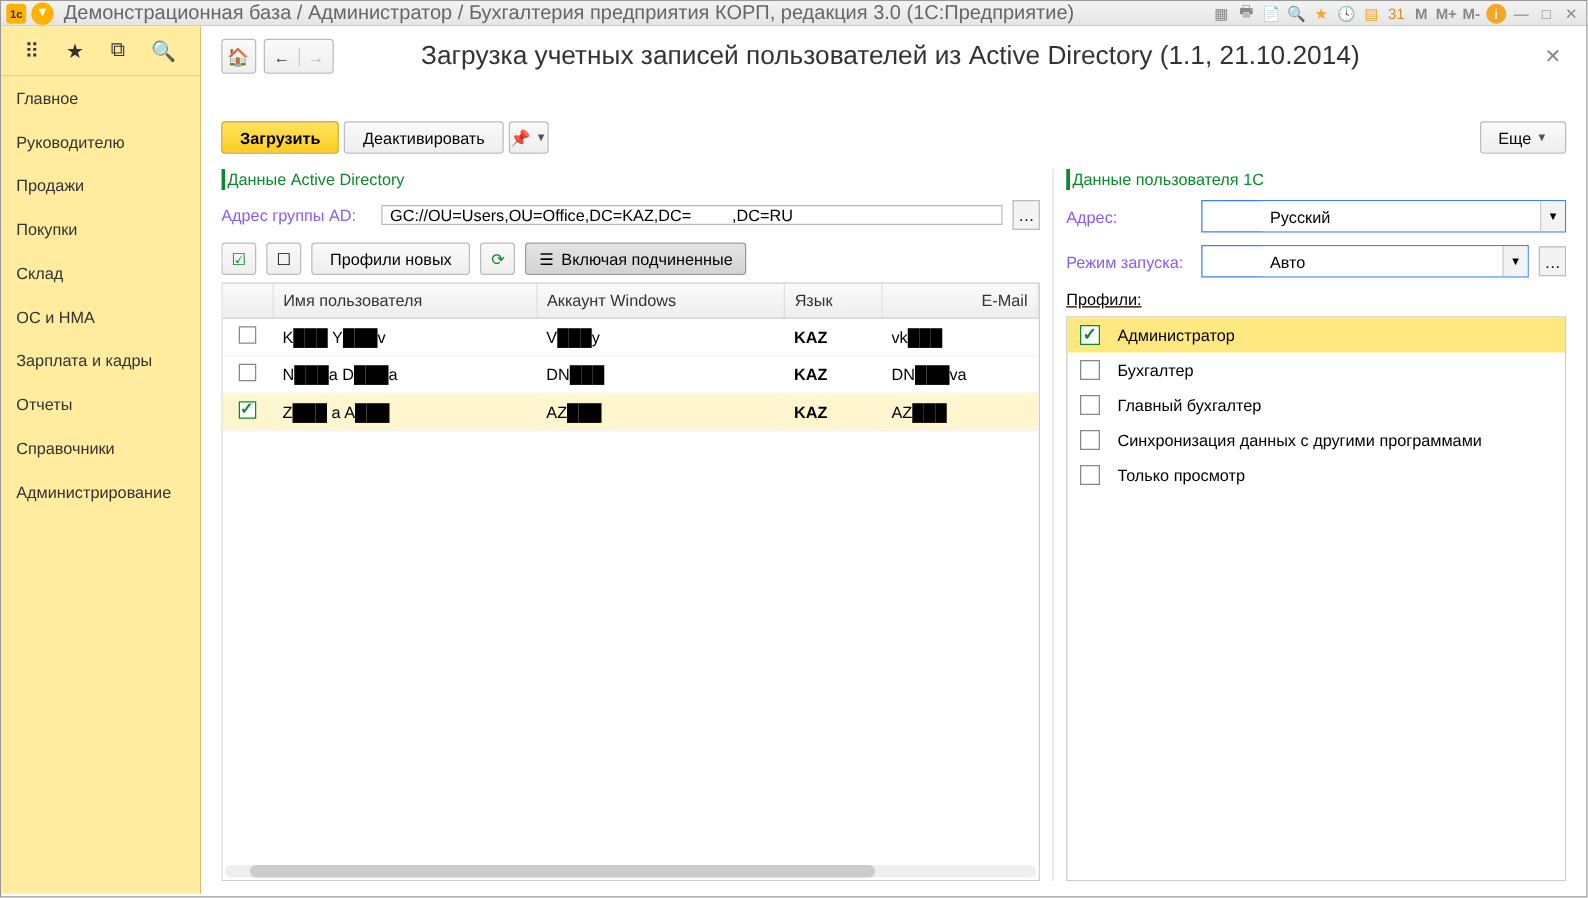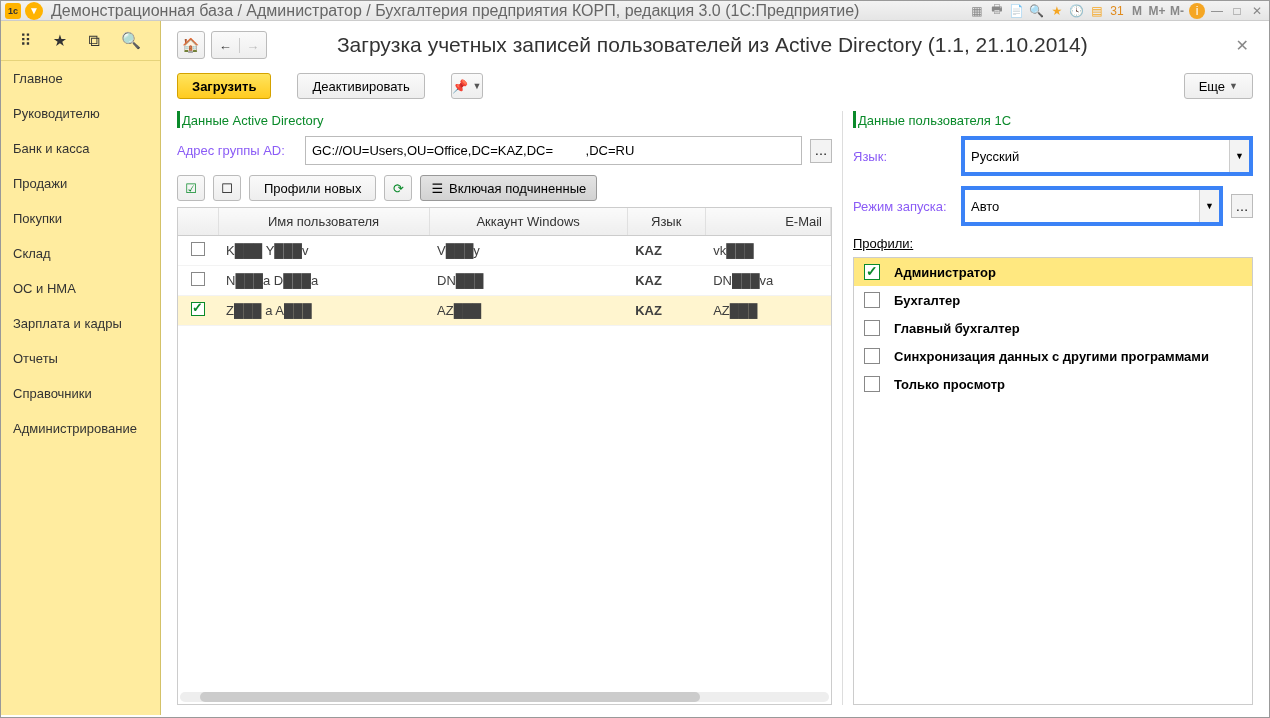--- a/index.html
+++ b/index.html
@@ -26,64 +26,64 @@
 
 .content { flex: 1; background: #fff; padding: 10px 16px; display: flex; flex-direction: column; overflow: hidden; }
 .content-header { display: flex; align-items: center; margin-bottom: 14px; }
 .navbtn { width: 28px; height: 28px; border: 1px solid #bbb; border-radius: 3px; background: linear-gradient(#fafafa,#eee); margin-right: 6px; display: flex; align-items: center; justify-content: center; cursor: pointer; font-size: 14px; color: #333; }
 .navbtn.group { width: 56px; display: flex; padding: 0; }
 .navbtn.group div { flex: 1; display: flex; align-items: center; justify-content: center; }
 .navbtn.group div:first-child { border-right: 1px solid #ccc; }
 .page-title { flex: 1; text-align: center; font-size: 21px; color: #333; margin-left: -80px; }
 .close-x { font-size: 16px; color: #888; cursor: pointer; padding: 0 4px; }
 
-.action-row { display: flex; align-items: flex-start; gap: 26px; margin-bottom: 12px; }
+.action-row { display: flex; align-items: flex-start; gap: 4px; margin-bottom: 12px; margin-top: 24px; }
 .btn { height: 26px; padding: 0 14px; border: 1px solid #bbb; border-radius: 3px; background: linear-gradient(#fafafa,#eee); cursor: pointer; display: inline-flex; align-items: center; gap: 4px; }
 .btn.primary { background: linear-gradient(#ffe45e,#ffcb20); border-color: #d4a200; font-weight: bold; }
 .btn.icon-only { width: 32px; padding: 0; justify-content: center; }
 .btn.more { margin-left: auto; }
 .btn .arrow { font-size: 9px; color: #555; }
 
 .body-split { display: flex; flex: 1; gap: 0; overflow: hidden; }
 .left-panel { flex: 1; display: flex; flex-direction: column; border-right: 1px solid #ddd; padding-right: 10px; overflow: hidden; }
 .right-panel { width: 410px; padding-left: 10px; display: flex; flex-direction: column; }
 
 .section-title { color: #0a8a2a; font-size: 15px; margin-bottom: 8px; border-left: 3px solid #0a8a2a; padding-left: 0; }
 .section-title span { padding-left: 2px; }
 
 .field-row { display: flex; align-items: center; gap: 8px; margin-bottom: 10px; }
 .field-label { color: #8b5cf6; min-width: 120px; }
 .field-label.short { min-width: 100px; }
-.text-input { flex: 1; height: 29px; border: 1px solid #bbb; padding: 0 6px; background: #fff; }
+.text-input { flex: 1; height: 16px; border: 1px solid #bbb; padding: 0 6px; background: #fff; }
 .dots-btn { width: 22px; height: 24px; border: 1px solid #bbb; background: #f3f3f3; cursor: pointer; display: flex; align-items: center; justify-content: center; }
 
 .toolbar-row { display: flex; align-items: center; gap: 8px; margin-bottom: 6px; }
 .small-btn { width: 28px; height: 26px; border: 1px solid #bbb; border-radius: 3px; background: linear-gradient(#fafafa,#eee); cursor: pointer; display: flex; align-items: center; justify-content: center; font-size: 13px; }
 .toggle-btn { height: 26px; padding: 0 10px; border: 1px solid #bbb; border-radius: 3px; background: linear-gradient(#fafafa,#eee); cursor: pointer; display: inline-flex; align-items: center; gap: 6px; }
 .toggle-btn.active { background: linear-gradient(#e4e4e4,#d2d2d2); border-color: #999; }
 
 .grid { flex: 1; border: 1px solid #ccc; overflow: auto; position: relative; }
 .grid table { width: 100%; border-collapse: collapse; }
-.grid th { background: linear-gradient(#fafafa,#eee); border-bottom: 1px solid #ccc; border-right: 1px solid #e0e0e0; text-align: center; padding: 6px 8px; font-weight: normal; color: #333; font-size: 13px; }
+.grid th { background: linear-gradient(#fafafa,#eee); border-bottom: 1px solid #ccc; border-right: 1px solid #e0e0e0; text-align: left; padding: 6px 8px; font-weight: normal; color: #333; font-size: 13px; }
 .grid th.check { width: 40px; }
-.grid td { padding: 6px 8px; border-bottom: 1px solid #f3f3f3; color: #404040; }
+.grid td { padding: 6px 8px; border-bottom: 1px solid #f3f3f3; color: #000000; }
 .grid tr.selected td { background: #fff5cf; }
 .grid td.check { text-align: center; }
 .chk { width: 14px; height: 14px; border: 1px solid #888; display: inline-block; background: #fff; position: relative; }
 .chk.checked { background: #fff; border-color: #0a8a2a; }
 .chk.checked::after { content: "✓"; position: absolute; top: -3px; left: 0; color: #0a8a2a; font-weight: bold; font-size: 13px; }
 .grid .hscroll { position: absolute; bottom: 2px; left: 2px; right: 2px; height: 10px; background: #eee; border-radius: 5px; }
 .grid .hscroll .thumb { position: absolute; left: 20px; width: 500px; height: 100%; background: #ccc; border-radius: 5px; }
 
-.combo { flex: 1; height: 40px; border: 4px solid #3b82f6; display: flex; }
+.combo { flex: 1; height: 26px; border: 1px solid #3b82f6; display: flex; padding-left: 48px; }
 .combo input { flex: 1; border: none; padding: 0 6px; }
 .combo .combo-arrow { width: 20px; border-left: 1px solid #ccc; background: #f3f3f3; display: flex; align-items: center; justify-content: center; font-size: 9px; cursor: pointer; }
 
 .profiles-label { margin-bottom: 6px; text-decoration: underline; }
-.profiles-list { flex: 1; border: 1px solid #ccc; overflow: auto; font-weight: bold; }
+.profiles-list { flex: 1; border: 1px solid #ccc; overflow: auto; }
 .profile-row { display: flex; align-items: center; padding: 6px 10px; gap: 14px; }
 .profile-row.selected { background: #ffe880; }
 .profile-row .pchk { width: 16px; height: 16px; border: 1px solid #888; background: #fff; position: relative; }
 .profile-row .pchk.checked { border-color: #0a8a2a; }
 .profile-row .pchk.checked::after { content: "✓"; position: absolute; top: -2px; left: 1px; color: #0a8a2a; font-weight: bold; font-size: 14px; }
 </style>
 </head>
 <body>
 
 <div class="titlebar">
@@ -114,21 +114,20 @@
   <div class="sidebar">
     <div class="sidebar-top">
       <span>⠿</span>
       <span>★</span>
       <span>⧉</span>
       <span>🔍</span>
     </div>
     <div id="sidebar-items">
         <div class="sidebar-item">Главное</div>
         <div class="sidebar-item">Руководителю</div>
-        <div class="sidebar-item">Банк и касса</div>
         <div class="sidebar-item">Продажи</div>
         <div class="sidebar-item">Покупки</div>
         <div class="sidebar-item">Склад</div>
         <div class="sidebar-item">ОС и НМА</div>
         <div class="sidebar-item">Зарплата и кадры</div>
         <div class="sidebar-item">Отчеты</div>
         <div class="sidebar-item">Справочники</div>
         <div class="sidebar-item">Администрирование</div>
       </div>
   </div>
@@ -213,21 +212,21 @@
           </table>
           <div class="hscroll">
               <div class="thumb"></div>
             </div>
         </div>
       </div>
 
       <div class="right-panel">
         <div class="section-title"><span>Данные пользователя 1С</span></div>
         <div class="field-row">
-          <div class="field-label short">Язык:</div>
+          <div class="field-label short">Адрес:</div>
           <div class="combo">
             <input value="Русский" style="">
             <div class="combo-arrow">▼</div>
           </div>
         </div>
         <div class="field-row">
           <div class="field-label short">Режим запуска:</div>
           <div class="combo">
             <input value="Авто" style="">
             <div class="combo-arrow">▼</div>

